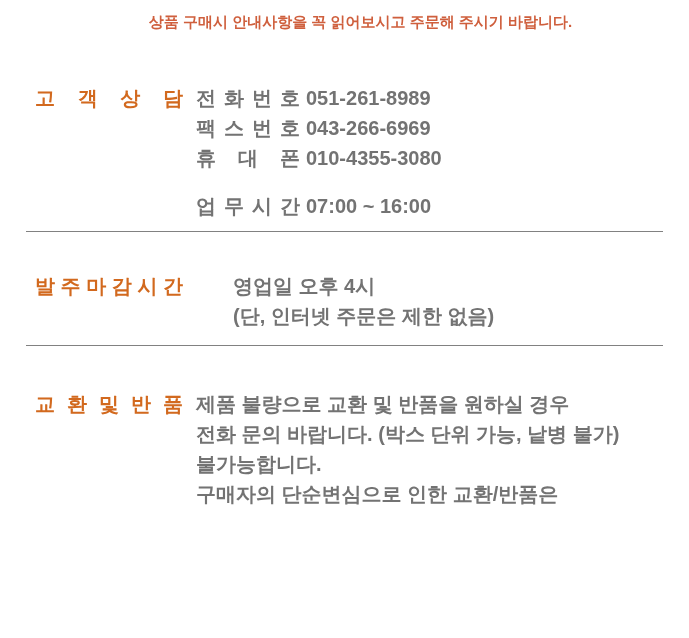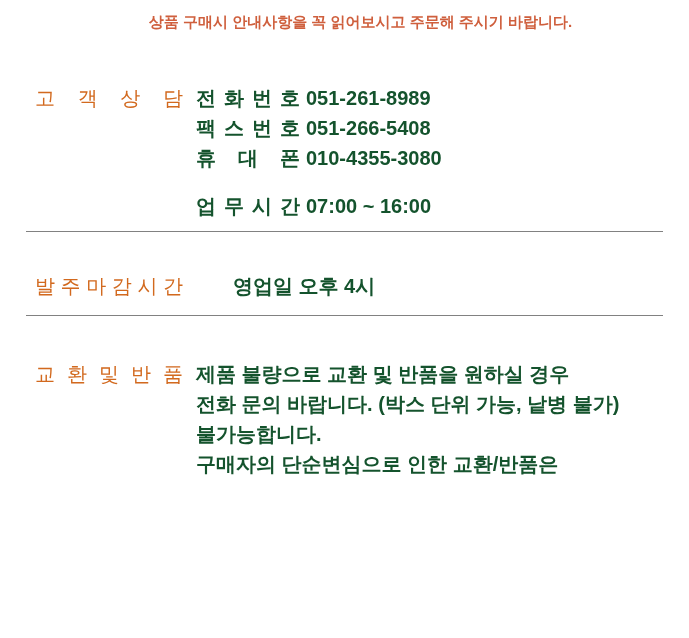--- a/index.html
+++ b/index.html
@@ -42,33 +42,33 @@
     margin-left: 35px;
     margin-right: 20px;
   }
   .section-customer { margin-top: 52px; }
   .section-deadline { margin-top: 39px; gap: 37px; }
   .section-returns  { margin-top: 43px; }
   .section-label {
     flex: 0 0 148px;
     width: 148px;
     font-size: 20px;
-    font-weight: 400;
+    font-weight: 700;
     line-height: 30px;
     color: #d2691e;
     text-align: justify;
     text-align-last: justify;
     white-space: nowrap;
   }
   .section-content {
     margin-left: 13px;
     font-size: 20px;
     font-weight: 700;
     line-height: 30px;
-    color: #14532d;
+    color: #737373;
   }
   .kv-row { white-space: nowrap; }
   .kv-key {
     display: inline-block;
     width: 104px;
     text-align: justify;
     text-align-last: justify;
     vertical-align: top;
   }
   .kv-value { margin-left: 6px; }
@@ -92,38 +92,39 @@
 
   <p class="page-subtitle">상품 구매시 안내사항을 꼭 읽어보시고 주문해 주시기 바랍니다.</p>
 
   <section class="info-section section-customer">
     <div class="section-label">고 객 상 담</div>
     <div class="section-content">
       <div class="kv-row">
         <span class="kv-key">전 화 번 호</span><span class="kv-value">051-261-8989</span>
       </div>
       <div class="kv-row">
-        <span class="kv-key">팩 스 번 호</span><span class="kv-value">051-266-5408</span>
+        <span class="kv-key">팩 스 번 호</span><span class="kv-value">043-266-6969</span>
       </div>
       <div class="kv-row">
         <span class="kv-key">휴 대 폰</span><span class="kv-value">010-4355-3080</span>
       </div>
       <div class="row-gap"></div>
       <div class="kv-row">
         <span class="kv-key">업 무 시 간</span><span class="kv-value">07:00 ~ 16:00</span>
       </div>
     </div>
   </section>
 
   <hr class="section-divider divider-1">
 
   <section class="info-section section-deadline">
     <div class="section-label">발 주 마 감 시 간</div>
     <div class="section-content">
       <div class="text-line">영업일 오후 4시</div>
+      <div class="text-line">(단, 인터넷 주문은 제한 없음)</div>
     </div>
   </section>
 
   <hr class="section-divider divider-2">
 
   <section class="info-section section-returns">
     <div class="section-label">교 환 및 반 품</div>
     <div class="section-content">
       <div class="text-line">제품 불량으로 교환 및 반품을 원하실 경우</div>
       <div class="text-line">전화 문의 바랍니다. (박스 단위 가능, 낱병 불가)</div>

